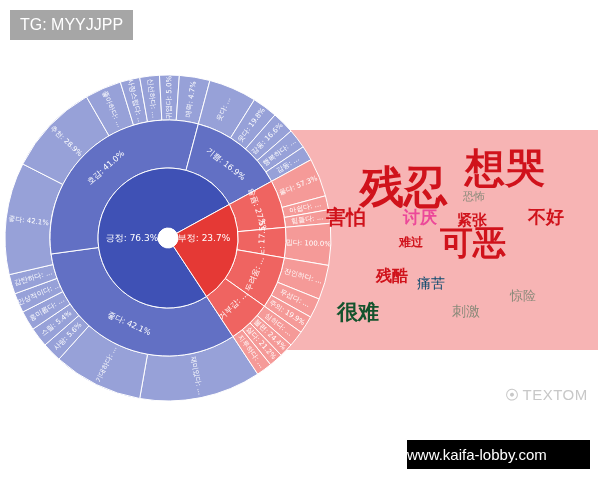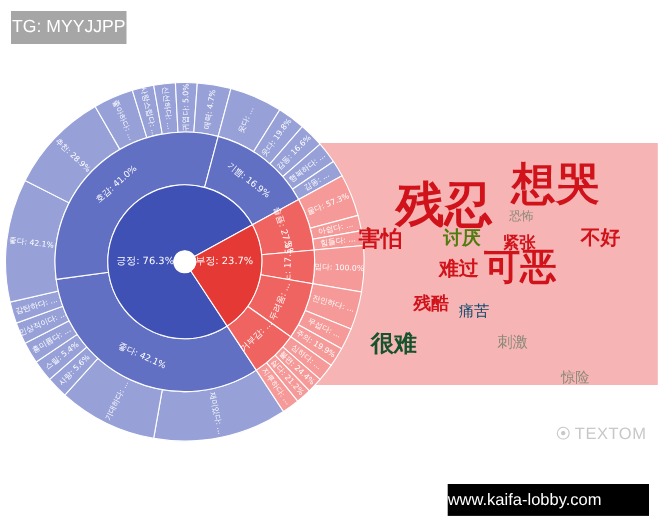--- a/index.html
+++ b/index.html
@@ -1,17 +1,17 @@
 <!DOCTYPE html>
 <html><head>
 <meta charset="utf-8">
 <style>
   html,body{margin:0;padding:0;background:#ffffff;}
   body{width:600px;height:480px;position:relative;overflow:hidden;font-family:"DejaVu Sans",sans-serif;}
-  .tag{position:absolute;left:10px;top:10px;width:105px;height:30px;background:#a6a6a6;color:#fff;font-family:"Liberation Sans",sans-serif;font-size:16px;line-height:30px;text-align:center;}
+  .tag{position:absolute;left:10px;top:10px;width:123px;height:30px;background:#a6a6a6;color:#fff;font-family:"Liberation Sans",sans-serif;font-size:16px;line-height:30px;text-align:center;}
   .panel{position:absolute;left:268px;top:130px;width:330px;height:220px;background:#f7b4b4;}
   .word{position:absolute;font-family:"DejaVu Sans",sans-serif;white-space:nowrap;line-height:1;}
   svg#sunburst{position:absolute;left:0;top:0;}
   .watermark{position:absolute;left:505px;top:386px;color:#c8c8c8;font-family:"Liberation Sans",sans-serif;font-size:15px;letter-spacing:0.5px;}
   .footer{position:absolute;left:407px;top:440px;width:183px;height:29px;background:#000000;color:#fff;font-family:"Liberation Sans",sans-serif;font-size:15px;line-height:29px;text-align:left;}
   .slabel{font-family:"DejaVu Sans",sans-serif;fill:#ffffff;}
 </style>
 </head>
 <body>
 
@@ -99,28 +99,28 @@
     <path d="M229.40023145939122,204.38435517897676 A70,70 0 0 1 206.5336518059497,296.43935042843844 L173.50480740084996,246.34847863263406 A10,10 0 0 0 176.7714616370559,233.19776502556812 Z" fill="#e53935" stroke="#ffffff" stroke-width="1"></path>
     <text x="204" y="238" class="slabel" font-size="9" text-anchor="middle" dominant-baseline="middle">부정: 23.7%</text>
     <circle cx="168" cy="238" r="10" fill="#ffffff"></circle>
   </svg>
 
 <div id="wordcloud">
     <div class="word" style="left: 360px; top: 165px; font-size: 44px; color: rgb(208, 18, 27); font-weight: bold;">残忍</div>
     <div class="word" style="left: 465px; top: 148px; font-size: 40px; color: rgb(208, 18, 27); font-weight: bold;">想哭</div>
     <div class="word" style="left: 463px; top: 191px; font-size: 11px; color: rgb(138, 138, 122); font-weight: normal;">恐怖</div>
     <div class="word" style="left: 326px; top: 207px; font-size: 20px; color: rgb(208, 18, 27); font-weight: bold;">害怕</div>
-    <div class="word" style="left: 403px; top: 209px; font-size: 17px; color: #4d7c0f; font-weight: bold;">讨厌</div>
+    <div class="word" style="left: 403px; top: 209px; font-size: 17px; color: #ec4899; font-weight: bold;">讨厌</div>
     <div class="word" style="left: 457px; top: 213px; font-size: 15px; color: rgb(208, 18, 27); font-weight: bold;">紧张</div>
     <div class="word" style="left: 528px; top: 208px; font-size: 18px; color: rgb(208, 18, 27); font-weight: bold;">不好</div>
-    <div class="word" style="left: 399px; top: 236px; font-size: 18px; color: rgb(208, 18, 27); font-weight: bold;">难过</div>
+    <div class="word" style="left: 399px; top: 236px; font-size: 12px; color: rgb(208, 18, 27); font-weight: bold;">难过</div>
     <div class="word" style="left: 440px; top: 226px; font-size: 33px; color: rgb(208, 18, 27); font-weight: bold;">可恶</div>
     <div class="word" style="left: 376px; top: 268px; font-size: 16px; color: rgb(208, 18, 27); font-weight: bold; text-align: right;">残酷</div>
     <div class="word" style="left: 417px; top: 276px; font-size: 14px; color: #0c4a6e; font-weight: normal;">痛苦</div>
-    <div class="word" style="left: 510px; top: 289px; font-size: 13px; color: rgb(138, 138, 122); font-weight: normal; margin-top: 48px;">惊险</div>
+    <div class="word" style="left: 510px; top: 289px; font-size: 13px; color: rgb(138, 138, 122); font-weight: normal;">惊险</div>
     <div class="word" style="left: 337px; top: 302px; font-size: 21px; color: #14532d; font-weight: bold;">很难</div>
     <div class="word" style="left: 452px; top: 304px; font-size: 14px; color: rgb(138, 138, 122); font-weight: normal;">刺激</div>
   </div>
 
 <div class="watermark">
   <span style="font-size:14px;margin-right:3px;">⦿</span><span>TEXTOM</span>
 </div>
 
 <div class="footer">www.kaifa-lobby.com</div>
 

